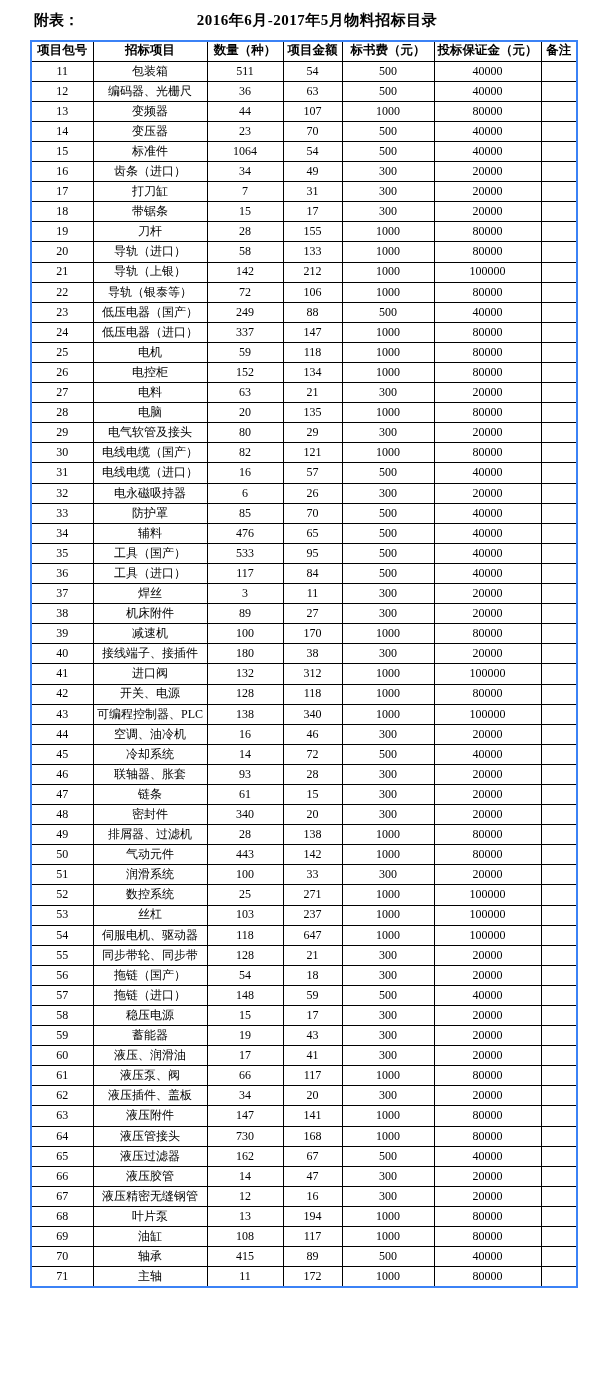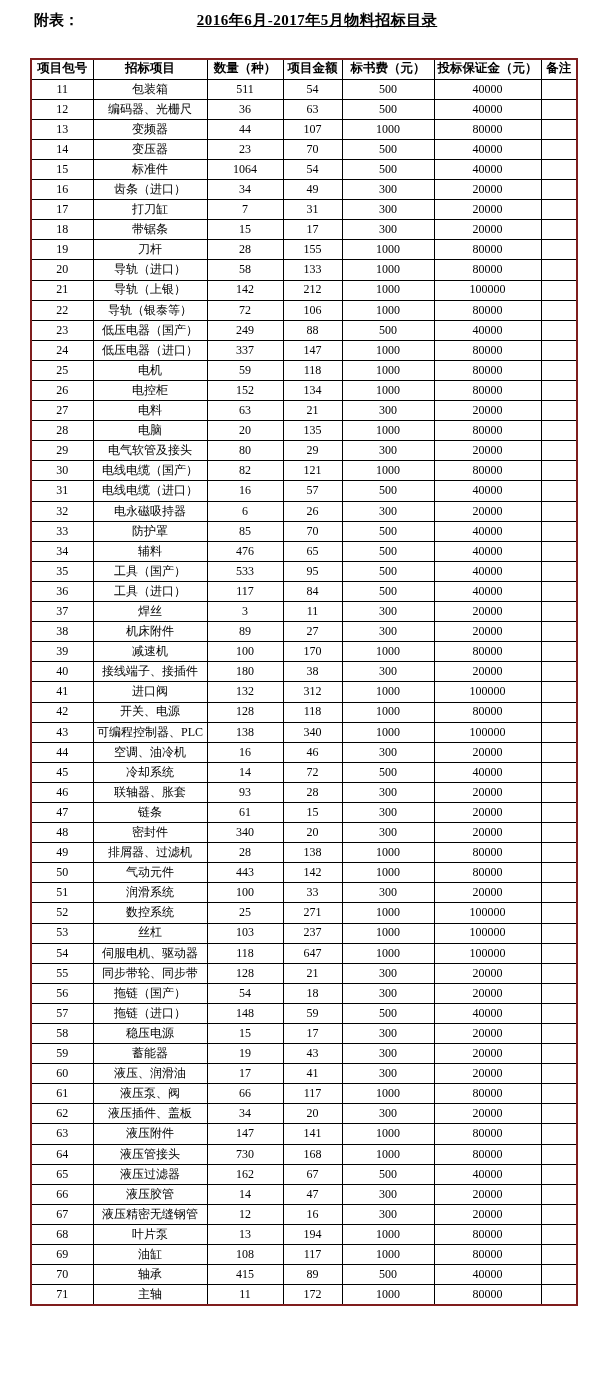--- a/index.html
+++ b/index.html
@@ -6,23 +6,22 @@
   html, body {
     width: 600px;
     background: #ffffff;
     font-family: "Liberation Serif", "DejaVu Serif", serif;
     color: #000000;
   }
   body { height: 1379px; overflow: hidden; }
 
   .doc-header {
     position: relative;
-    height: 58px;
+    height: 40px;
     padding-top: 11px;
-    text-decoration: underline;
   }
   .doc-header .side-label {
     position: absolute;
     left: 34px;
     top: 11px;
     font-size: 15px;
     font-weight: bold;
   }
   .doc-header .doc-title {
     display: block;
@@ -31,21 +30,21 @@
     font-weight: bold;
     letter-spacing: 0.5px;
     padding-left: 34px;
   }
 
   table.catalog {
     margin-left: 30px;
     width: 546px;
     border-collapse: collapse;
     table-layout: fixed;
-    border: 2px solid #7f1d1d;
+    border: 2px solid #3b82f6;
   }
   table.catalog th,
   table.catalog td {
     border: 1px solid #000;
     text-align: center;
     vertical-align: middle;
     height: 20.1px;
     font-size: 12px;
     line-height: 1.1;
     padding: 0 1px;

